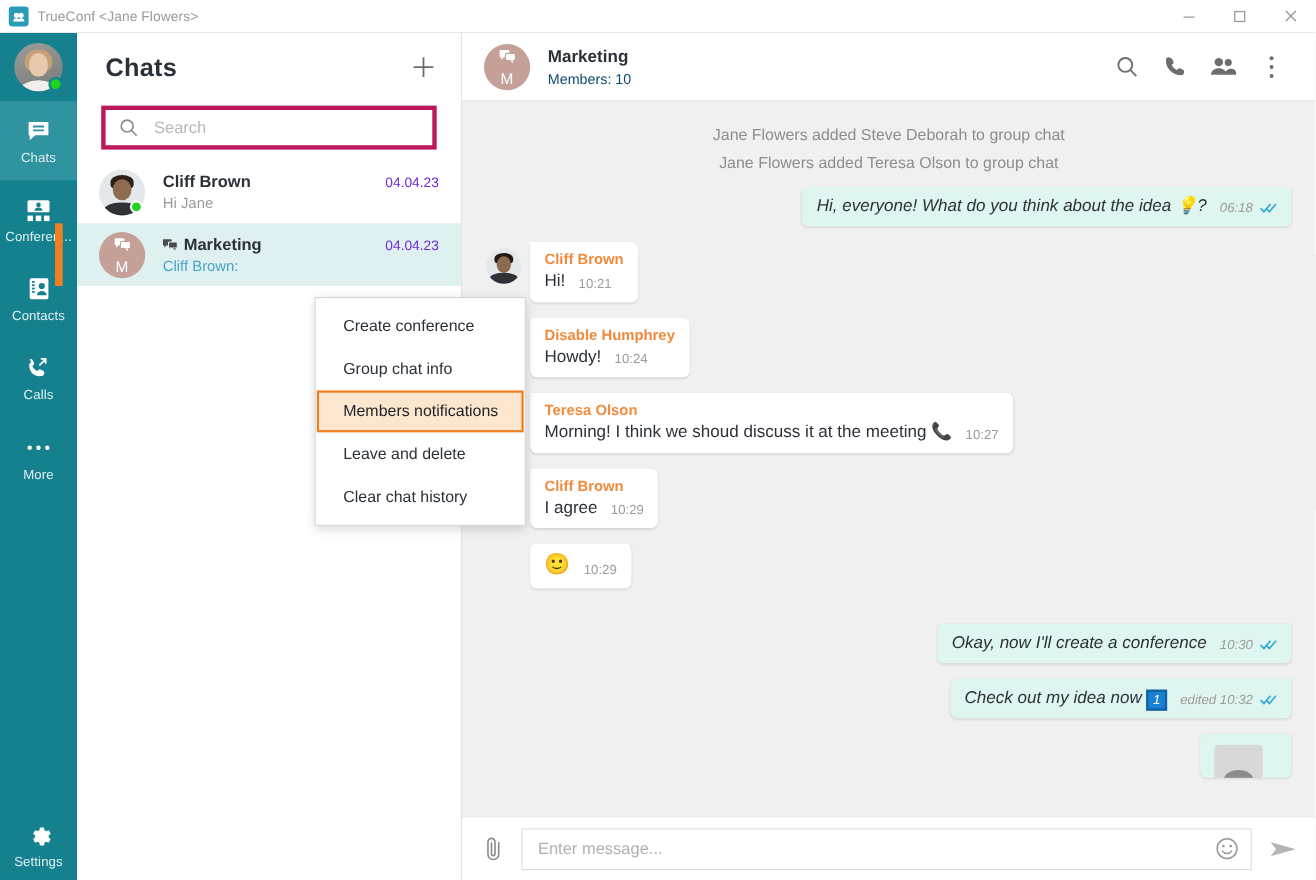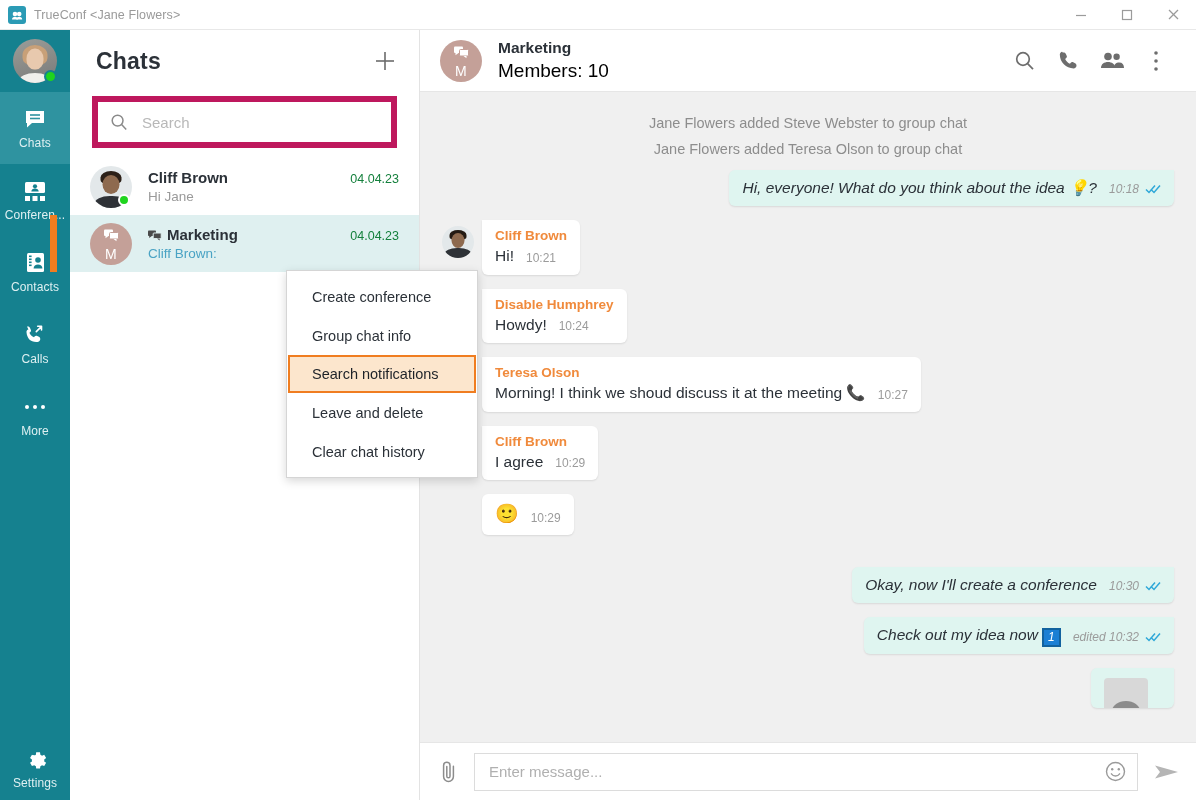--- a/index.html
+++ b/index.html
@@ -103,22 +103,22 @@
     height: 62px; display: flex; align-items: center;
     padding: 0 20px 0 26px;
   }
   .cl-title { font-size: 23px; font-weight: bold; color: #2b3138; letter-spacing: .2px; }
   .cl-spacer { flex: 1; }
   .cl-plus { width: 28px; height: 28px; display:flex; align-items:center; justify-content:center; cursor:pointer; }
   .cl-plus svg { display:block; }
 
   .search-box {
     margin: 4px 22px 0 22px;
-    height: 52px;
-    border: 6px solid #be185d;
+    height: 40px;
+    border: 4px solid #be185d;
     display: flex; align-items: center;
     padding: 0 12px;
     background: #fff;
     justify-content: space-between;
   }
   .search-box .mag { margin-right: 14px; display:flex; }
   .search-input {
     border: none; outline: none; flex: 1;
     font-size: 15px; color: #333;
     font-family: "Liberation Sans", sans-serif;
@@ -157,21 +157,21 @@
     position:absolute; left:48px; bottom:9px;
     width:12px;height:12px;border-radius:50%;background:#1fd41f;border:2px solid #fff;
   }
   .cl-txt { flex: 1; min-width: 0; }
   .cl-line1 { display:flex; align-items:baseline; }
   .cl-name {
     font-size: 15px; font-weight: bold; color: #2b3138;
     white-space: nowrap; overflow: hidden; text-overflow: ellipsis;
   }
   .cl-grpico { margin-right:5px; display:inline-flex; align-items:center; position:relative; top:1px; }
-  .cl-date { margin-left: auto; font-size: 12.5px; color: #15803d; padding-left: 8px; flex:none; }
+  .cl-date { margin-left: auto; font-size: 12.5px; color: #6d28d9; padding-left: 8px; flex:none; }
   .cl-line2 { margin-top: 3px; font-size: 13.5px; color: #9a9a9a; white-space:nowrap; overflow:hidden; text-overflow:ellipsis; }
   .cl-line2.accent { color: #4aa3c4; }
 
   
   .ctxmenu {
     position: absolute; left: 203px; top: 240px; width: 192px;
     background: #ffffff;
     border: 1px solid #d5d5d5;
     box-shadow: 0 3px 9px rgba(0,0,0,.16);
     z-index: 50; padding: 6px 0; margin-left: 13px;
@@ -192,21 +192,21 @@
   .chatpane { flex: 1; display: flex; flex-direction: column; min-width: 0; background: #f0f0f0; }
   .cp-header {
     height: 62px; min-height: 62px;
     background: #fff; border-bottom: 1px solid #e6e6e6;
     display: flex; align-items: center; padding: 0 18px 0 20px;
   }
   .cph-av { width: 42px; height: 42px; border-radius:50%; margin-right: 16px; flex:none; }
   .cph-av .av-grp { background:#c4a098; }
   .cph-txt { min-width:0; }
   .cph-title { font-size: 15.5px; font-weight: bold; color: #2b3138; }
-  .cph-sub { font-size: 19px; color: #000000; margin-top: 3px; }
+  .cph-sub { font-size: 13px; color: #0c4a6e; margin-top: 3px; }
   .cph-spacer { flex:1; }
   .cph-ico { width: 44px; height:44px; display:flex; align-items:center; justify-content:center; cursor:pointer; }
   .cph-ico svg { display:block; }
 
   .msgs {
     flex: 1; min-height: 0; overflow: hidden;
     padding: 18px 22px 6px 22px;
     display: flex; flex-direction: column; gap: 0;
     position: relative;
   }
@@ -470,21 +470,21 @@
             </div>
             <div class="cl-line2 accent">Cliff Brown:</div>
           </div>
         </div>
 
       </div>
 
       <div class="ctxmenu">
         <div class="ctx-item">Create conference</div>
         <div class="ctx-item">Group chat info</div>
-        <div class="ctx-item highlight">Search notifications</div>
+        <div class="ctx-item highlight">Members notifications</div>
         <div class="ctx-item">Leave and delete</div>
         <div class="ctx-item">Clear chat history</div>
       </div>
     </div>
 
     <div class="chatpane">
 
       <div class="cp-header">
         <div class="cph-av">
           <div class="av-grp">
@@ -527,29 +527,29 @@
           <svg width="6" height="22" viewBox="0 0 6 22">
               <circle cx="3" cy="3" r="1.8" fill="#6d6d6d"></circle>
               <circle cx="3" cy="11" r="1.8" fill="#6d6d6d"></circle>
               <circle cx="3" cy="19" r="1.8" fill="#6d6d6d"></circle>
             </svg>
         </span>
       </div>
 
       <div class="msgs">
 
-        <div class="sysmsg">Jane Flowers added Steve Webster to group chat</div>
+        <div class="sysmsg">Jane Flowers added Steve Deborah to group chat</div>
         <div class="sysmsg">Jane Flowers added Teresa Olson to group chat</div>
 
         <div class="row out" style="margin-top:8px;">
           <div class="bub out">
             <div class="bub-body">
               <span class="bub-text">Hi, everyone! What do you think about the idea 💡?</span>
               <span class="bub-meta">
-                <span>10:18</span>
+                <span>06:18</span>
                 <span class="tick">
                   <svg width="16" height="10" viewBox="0 0 16 10">
                       <path d="M1 5.5l3 3 6-7" fill="none" stroke="#2fa8d8" stroke-width="1.5"></path>
                       <path d="M6 5.5l3 3 6-7" fill="none" stroke="#2fa8d8" stroke-width="1.5"></path>
                     </svg>
                 </span>
               </span>
             </div>
           </div>
         </div>

